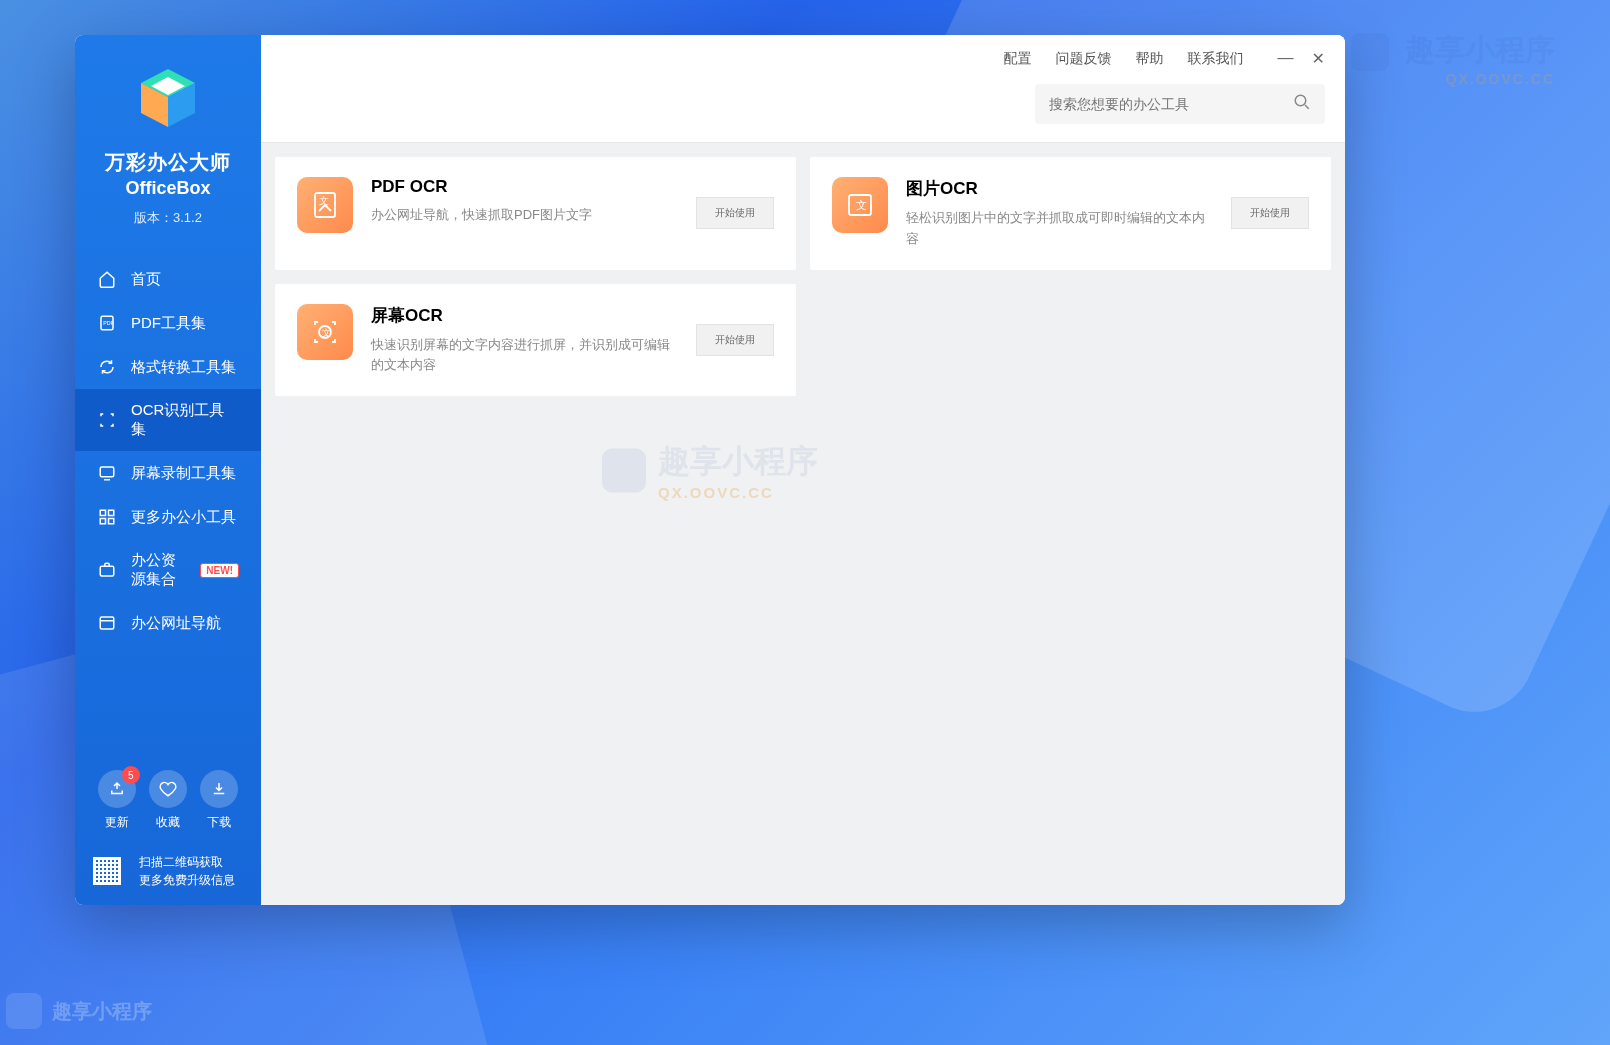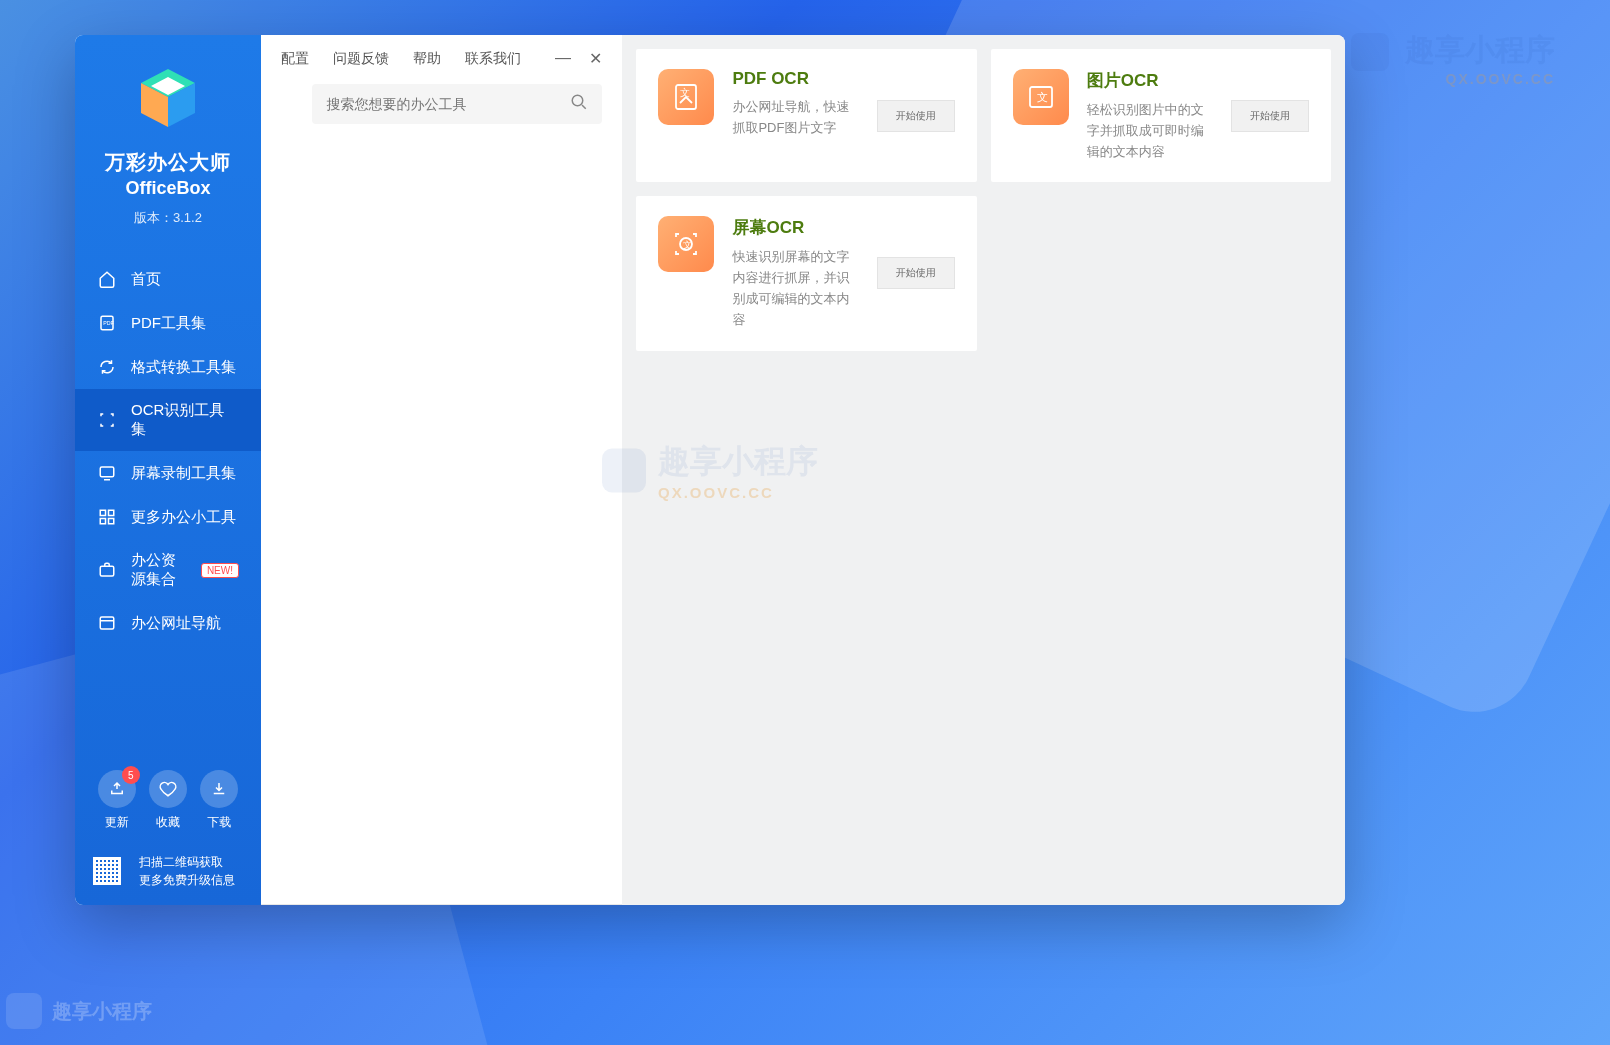--- a/index.html
+++ b/index.html
@@ -97,21 +97,21 @@
   font-size: 15px;
   cursor: pointer;
   gap: 14px;
 }
 .nav-item.active { background: #0f5bc9; }
 .nav-item .nav-icon { width: 20px; height: 20px; flex-shrink:0; display:flex; align-items:center; justify-content:center;}
 .nav-item .new-badge {
   background: #fff;
   color: #ff4d4f;
   font-size: 10px;
-  font-weight: normal;
+  font-weight: bold;
   padding: 1px 5px;
   border-radius: 3px;
   border: 1px solid #ff4d4f;
   margin-left: 4px;
 }
 .bottom-actions {
   display: flex; justify-content: space-around;
   padding: 10px 16px 12px;
 }
 .baction { text-align: center; font-size: 12px; cursor:pointer;}
@@ -133,21 +133,21 @@
 .qr-block {
   display: flex; align-items: center; gap: 18px;
   padding: 10px 18px 16px; font-size: 12px; line-height: 1.5;
 }
 .qr-code {
   width: 28px; height: 28px;
   background: repeating-linear-gradient(0deg,#fff 0 2px,transparent 2px 4px),
               repeating-linear-gradient(90deg,#fff 0 2px,transparent 2px 4px);
   border: 1px solid rgba(255,255,255,0.5);
 }
-.main { flex: 1; background: #f0f1f2; display:flex; flex-direction:row;}
+.main { flex: 1; background: #f0f1f2; display:flex; flex-direction:column;}
 .topbar {
   background: #fff;
   padding: 14px 20px 0;
   border-bottom: 1px solid #e8e8e8;
 }
 .topbar-row1 {
   display: flex; justify-content: flex-end; align-items: center;
   gap: 24px; font-size: 14px; color: #555;
 }
 .topbar-row1 span { cursor: pointer; }
@@ -175,21 +175,21 @@
 }
 .card-icon {
   width: 56px; height: 56px;
   background: linear-gradient(135deg, #ffb074, #ff8a4c);
   border-radius: 10px;
   flex-shrink: 0;
   display:flex; align-items:center; justify-content:center;
   color: #fff;
 }
 .card-body { flex: 1; }
-.card-title { font-size: 17px; font-weight: bold; color: #4d7c0f; margin-bottom: 8px;}
+.card-title { font-size: 17px; font-weight: bold; color: #000000; margin-bottom: 8px;}
 .card-desc { font-size: 13px; color: #888; line-height: 1.6;}
 .card-btn {
   background: #f1f1f1; border: 1px solid #e3e3e3;
   color: #666; font-size: 10px;
   padding: 8px 18px; cursor: pointer;
   align-self: center; flex-shrink: 0;
 }
 .watermark-bottom {
   position: absolute;
   bottom: 16px; left: 6px;

